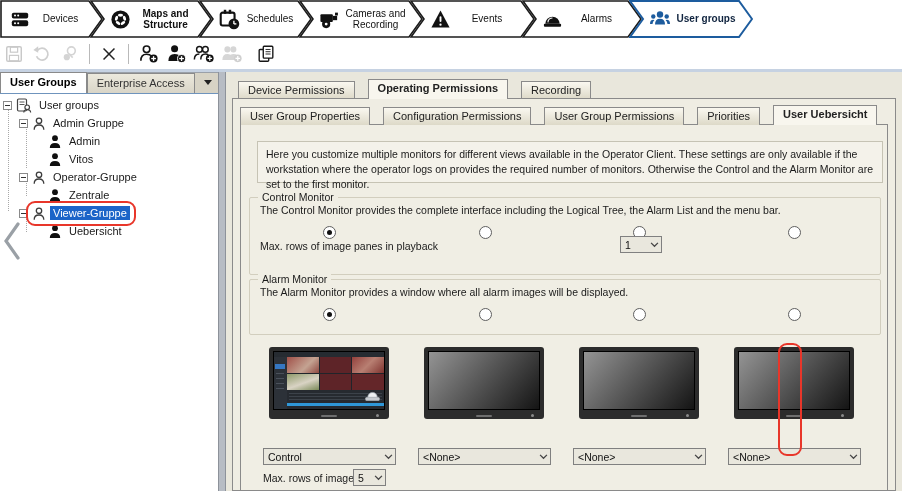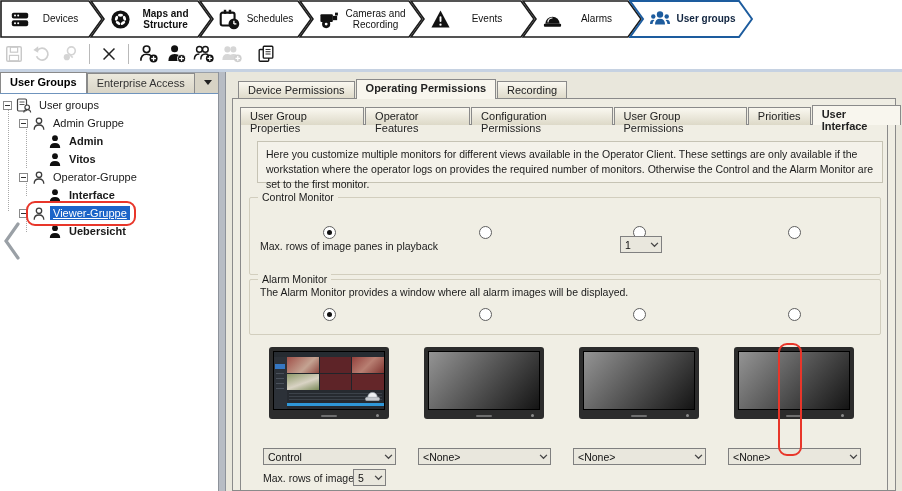--- a/index.html
+++ b/index.html
@@ -28,30 +28,30 @@
   #side-tabs { position:relative; height:21px; background:#d7d3c5; border-bottom:1px solid #6f94bd; display:flex; align-items:flex-end; }
   .sidetab { height:20px; padding:3px 9px 0 9px; font-size:11px; border:1px solid #8a8a8a; border-bottom:none; background:linear-gradient(#ece9dd,#d9d5c7); color:#333; }
   .sidetab.active { background:#fff; font-weight:bold; color:#000; height:21px; }
   #side-tab-caret { position:absolute; right:6px; top:7px; width:0; height:0; border-left:4px solid transparent; border-right:4px solid transparent; border-top:5px solid #222; }
   #tree { position:relative; padding-top:2px; }
   .tree-row { position:relative; height:18px; display:flex; align-items:center; }
   .tree-row .twisty { width:9px; height:9px; border:1px solid #8a8a8a; background:#fff; position:relative; margin-right:4px; flex:none; }
   .tree-row .twisty::after { content:""; position:absolute; left:1px; right:1px; top:3px; height:1px; background:#333; }
   .tree-icon { margin-right:4px; flex:none; }
   .tree-label { padding:1px 3px; white-space:nowrap; }
-  .tree-row.selected .tree-label { background:#1b64c8; color:#fff;text-decoration:underline; }
-  .d0 { padding-left:3px; } .d1 { padding-left:19px; } .d2 { padding-left:48px;font-weight:bold; }
+  .tree-row.selected .tree-label { background:#1b64c8; color:#fff; }
+  .d0 { padding-left:3px; } .d1 { padding-left:19px; } .d2 { padding-left:48px; }
   .guide { position:absolute; border-left:1px dotted #a8a8a8; width:0; }
 
   
   #splitter { position:absolute; left:218px; top:72px; width:8px; height:419px; background:#b7bcc4; border-left:1px solid #8d929a; border-right:1px solid #8d929a; }
 
   
   #main { position:absolute; left:226px; top:72px; width:676px; height:419px; background:#e9e7dc; }
-  .tabbar { position:absolute; display:flex; align-items:flex-end; }
+  .tabbar { position:absolute; display:flex; align-items:flex-end;gap:12px; }
   #l1-tabs { left:12px; top:8px; height:19px; }
   .tab { height:18px; padding:2px 9px 0 9px; font-size:11px; border:1px solid #8a8a8a; border-bottom:none; background:linear-gradient(#faf8f0,#ddd9c8); color:#222; margin-right:1px; position:relative; }
   .tab.active { background:#f8f6ee; font-weight:bold; height:20px; z-index:3; }
   #l1-body { position:absolute; left:6px; top:26px; width:664px; height:393px; background:#efede3; border:1px solid #8a8a8a; }
   #l2-tabs { left:14px; top:35px; height:18px; z-index:2; }
   #l2-body { position:absolute; left:14px; top:52px; width:648px; height:367px; background:#f0eee4; border:1px solid #8a8a8a; }
 
   
   #desc-box { position:absolute; left:16px; top:16px; width:626px; height:42px; background:#f4f2ea; border:1px solid #c6c3b4; padding:5px 8px; font-size:10.5px; line-height:1.45; color:#1a1a1a; }
   .groupbox { position:absolute; border:1px solid #d2cebe; border-radius:2px; }
@@ -341,21 +341,21 @@
             <circle cx="7" cy="4.8" r="2.7" fill="none" stroke="#3c3c3c" stroke-width="1.3"></circle>
             <path d="M2.2 13.8 Q2.2 9 7 9 Q11.8 9 11.8 13.8" fill="none" stroke="#3c3c3c" stroke-width="1.3"></path>
           </svg>
         <span class="tree-label">Operator-Gruppe</span>
       </div>
       <div class="tree-row d2">
         <svg class="tree-icon" width="14" height="15" viewBox="0 0 14 15">
             <circle cx="7" cy="4.2" r="2.9" fill="#101010"></circle>
             <path d="M1.8 14 Q1.8 9 7 9 Q12.2 9 12.2 14 Z" fill="#101010"></path>
           </svg>
-        <span class="tree-label">Interface</span>
+        <span class="tree-label">Zentrale</span>
       </div>
       <div class="tree-row d1 selected">
         <span class="twisty"></span>
         <svg class="tree-icon" width="14" height="15" viewBox="0 0 14 15">
             <circle cx="7" cy="4.8" r="2.7" fill="none" stroke="#3c3c3c" stroke-width="1.3"></circle>
             <path d="M2.2 13.8 Q2.2 9 7 9 Q11.8 9 11.8 13.8" fill="none" stroke="#3c3c3c" stroke-width="1.3"></path>
           </svg>
         <span class="tree-label">Viewer-Gruppe</span>
       </div>
       <div class="tree-row d2">
@@ -379,32 +379,32 @@
   <div id="main">
     <div class="tabbar" id="l1-tabs">
       <div class="tab"><span>Device Permissions</span></div>
       <div class="tab active"><span>Operating Permissions</span></div>
       <div class="tab"><span>Recording</span></div>
     </div>
     <div id="l1-body"></div>
 
     <div class="tabbar" id="l2-tabs">
       <div class="tab"><span>User Group Properties</span></div>
-      <div class="tab"><span>Operator Features</span></div>
       <div class="tab"><span>Configuration Permissions</span></div>
       <div class="tab"><span>User Group Permissions</span></div>
       <div class="tab"><span>Priorities</span></div>
-      <div class="tab active"><span>User Interface</span></div>
+      <div class="tab active"><span>User Uebersicht</span></div>
     </div>
 
     <div id="l2-body">
       <div id="desc-box">Here you customize multiple monitors for different views available in the Operator Client. These settings are only available if the workstation where the operator logs on provides the  required number of monitors. Otherwise the Control and the Alarm Monitor are set to the first monitor.</div>
 
       <div class="groupbox" id="group-control">
         <span class="legend">Control Monitor</span>
+        <span class="group-text">The Control Monitor provides the complete interface including the Logical Tree, the Alarm List and the menu bar.</span>
         <span class="radio checked" style="left:73px;top:28px;"></span>
         <span class="radio" style="left:229px;top:28px;"></span>
         <span class="radio" style="left:383px;top:28px;"></span>
         <span class="radio" style="left:538px;top:28px;"></span>
         <span class="maxrows-label" style="left:10px;top:42px;text-align:right;">Max. rows of image panes in playback</span>
         <div class="combo" style="left:370px;top:38px;width:42px;">
           <span class="cval">1</span>
           <span class="carrow">
               <svg width="9" height="6" viewBox="0 0 10 7">
                 <polyline points="1,1 5,5 9,1" fill="none" stroke="#444" stroke-width="1.4"></polyline>

